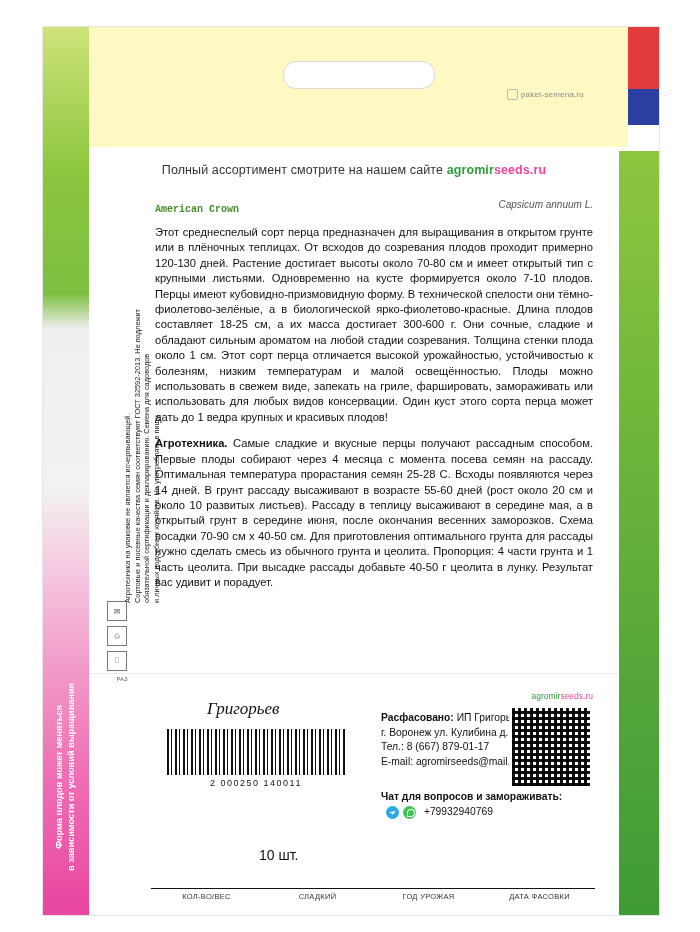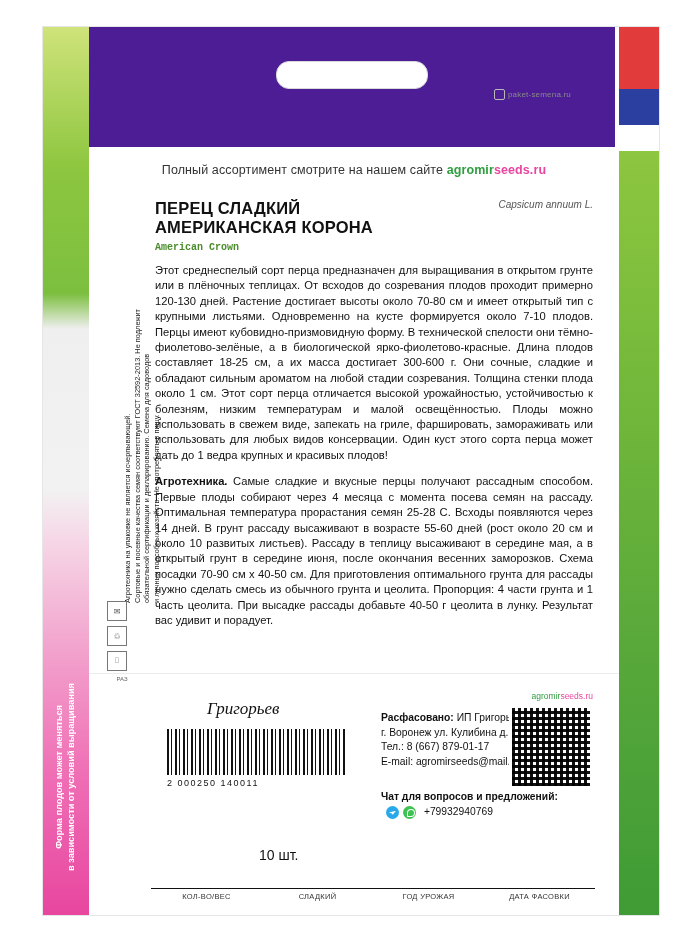--- a/index.html
+++ b/index.html
@@ -25,21 +25,21 @@
     position:absolute;left:0;top:0;width:46px;height:100%;
     background:linear-gradient(180deg,#cfe37a 0%,#8dc63f 16%,#7cbf3f 30%,#efefef 34%,#f2f2f2 52%,#f6d6e6 58%,#f2a3cd 70%,#ef6fb5 84%,#e8469f 100%);
   }
   
   .right-band{
     position:absolute;right:0;top:0;width:40px;height:100%;
     background:linear-gradient(180deg,#e23b3b 0%,#e23b3b 7%,#2a3fa0 7%,#2a3fa0 11%,#ffffff 11%,#ffffff 14%,#8dc63f 14%,#6fb63a 45%,#58a83a 70%,#3f9b35 100%);
   }
   
   .top-strip{
-    position:absolute;left:46px;right:44px;top:0;height:120px;background:#4c1d95;text-align:right;
+    position:absolute;left:46px;right:31px;top:0;height:120px;background:#fef9c3;text-align:right;
   }
   .hang-hole{
     position:absolute;left:50%;top:34px;transform:translateX(-50%);
     width:150px;height:26px;border:1px solid #d8d8d8;border-radius:13px;background:#fff;
   }
   .paket-label{
     position:absolute;right:44px;top:62px;font-size:8px;color:#8a8a8a;letter-spacing:.2px;
     display:flex;align-items:center;gap:3px;
   }
   .paket-label .pl-mark{width:9px;height:9px;border:1px solid #b9b9b9;border-radius:2px;display:inline-block;}
@@ -86,21 +86,21 @@
   .brand-sign{
     position:absolute;left:118px;top:16px;font-family:"Liberation Serif",serif;font-style:italic;
     font-size:17px;color:#111;
   }
   .barcode{
     position:absolute;left:78px;top:46px;width:178px;height:60px;
   }
   .barcode .bars{width:100%;height:46px;
     background:repeating-linear-gradient(90deg,#111 0 2px,#fff 2px 4px,#111 4px 5px,#fff 5px 8px,#111 8px 10px,#fff 10px 12px,#111 12px 13px,#fff 13px 16px);
   }
-  .barcode .num{font-size:9px;letter-spacing:1.5px;margin-top:3px;text-align:left;color:#111;}
+  .barcode .num{font-size:9px;letter-spacing:1.5px;margin-top:3px;text-align:center;color:#111;}
 
   .addr{
     position:absolute;left:292px;top:28px;font-size:10.3px;line-height:14.5px;color:#111;
   }
   .addr .ttl{font-weight:bold;}
   .chat{
     position:absolute;left:292px;top:106px;font-size:10.3px;color:#111;line-height:15px;
   }
   .chat .cl{font-weight:bold;}
   .chat .icons{display:inline-flex;gap:4px;vertical-align:middle;margin:0 5px;}
@@ -151,24 +151,20 @@
     <div class="content">
 
       <div class="site-line">
         <span>Полный ассортимент смотрите на нашем сайте </span><span class="brand"><span>agromir</span><span class="b2">seeds.ru</span></span>
       </div>
 
       <div class="body-area">
 
         <div class="latin">Capsicum annuum L.</div>
 
-        <div class="title">
-          <div>ПЕРЕЦ СЛАДКИЙ</div>
-          <div>АМЕРИКАНСКАЯ КОРОНА</div>
-        </div>
         <div class="eng">American Crown</div>
 
         <div class="desc">
           <p>Этот среднеспелый сорт перца предназначен для выращивания в открытом грунте или в плёночных теплицах. От всходов до созревания плодов проходит примерно 120-130 дней. Растение достигает высоты около 70-80 см и имеет открытый тип с крупными листьями. Одновременно на кусте формируется около 7-10 плодов. Перцы имеют кубовидно-призмовидную форму. В технической спелости они тёмно-фиолетово-зелёные, а в биологической ярко-фиолетово-красные. Длина плодов составляет 18-25 см, а их масса достигает 300-600 г. Они сочные, сладкие и обладают сильным ароматом на любой стадии созревания. Толщина стенки плода около 1 см. Этот сорт перца отличается высокой урожайностью, устойчивостью к болезням, низким температурам и малой освещённостью. Плоды можно использовать в свежем виде, запекать на гриле, фаршировать, замораживать или использовать для любых видов консервации. Один куст этого сорта перца может дать до 1 ведра крупных и красивых плодов!</p>
           <p class="agro"><span class="agro-label">Агротехника.</span><span> Самые сладкие и вкусные перцы получают рассадным способом. Первые плоды собирают через 4 месяца с момента посева семян на рассаду. Оптимальная температура прорастания семян 25-28 С. Всходы появляются через 14 дней. В грунт рассаду высаживают в возрасте 55-60 дней (рост около 20 см и около 10 развитых листьев). Рассаду в теплицу высаживают в середине мая, а в открытый грунт в середине июня, после окончания весенних заморозков. Схема посадки 70-90 см х 40-50 см. Для приготовления оптимального грунта для рассады нужно сделать смесь из обычного грунта и цеолита. Пропорция: 4 части грунта и 1 часть цеолита. При высадке рассады добавьте 40-50 г цеолита в лунку. Результат вас удивит и порадует.</span></p>
         </div>
 
         <div style="position:absolute;left:34px;top:8px;height:420px;width:34px;">
           <div style="position:absolute;left:0;top:418px;transform:rotate(-90deg);transform-origin:left top;width:416px;font-size:7.4px;line-height:9.6px;color:#222;">
             <div>Агротехника на упаковке не является исчерпывающей.</div>
@@ -208,21 +204,21 @@
         </div>
 
         <div class="addr">
           <div><span class="ttl">Расфасовано:</span><span> ИП Григорьев А.Ю.</span></div>
           <div>г. Воронеж ул. Кулибина д.15 к. 2</div>
           <div>Тел.: 8 (667) 879-01-17</div>
           <div>E-mail: agromirseeds@mail.ru</div>
         </div>
 
         <div class="chat">
-          <div class="cl">Чат для вопросов и предложений:</div>
+          <div class="cl">Чат для вопросов и замораживать:</div>
           <div>
             <span class="icons">
               <span class="ic tg"></span>
               <span class="ic wa"></span>
             </span>
             <span>+79932940769</span>
           </div>
         </div>
 
         <div class="qr-site"><span>agromir</span><span class="b2">seeds.ru</span></div>

